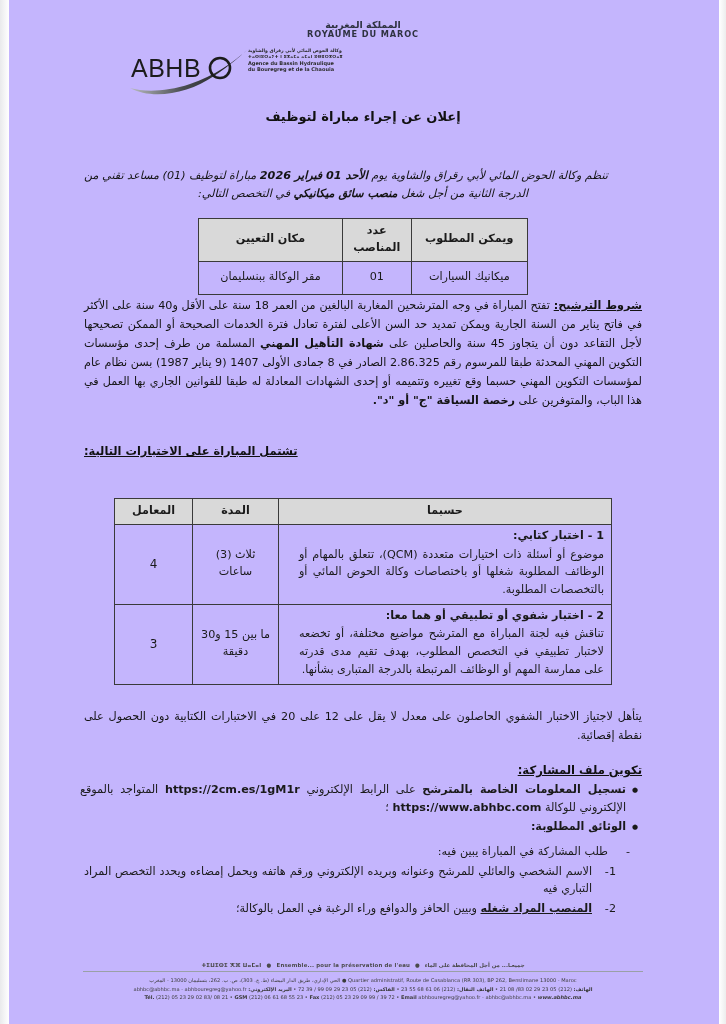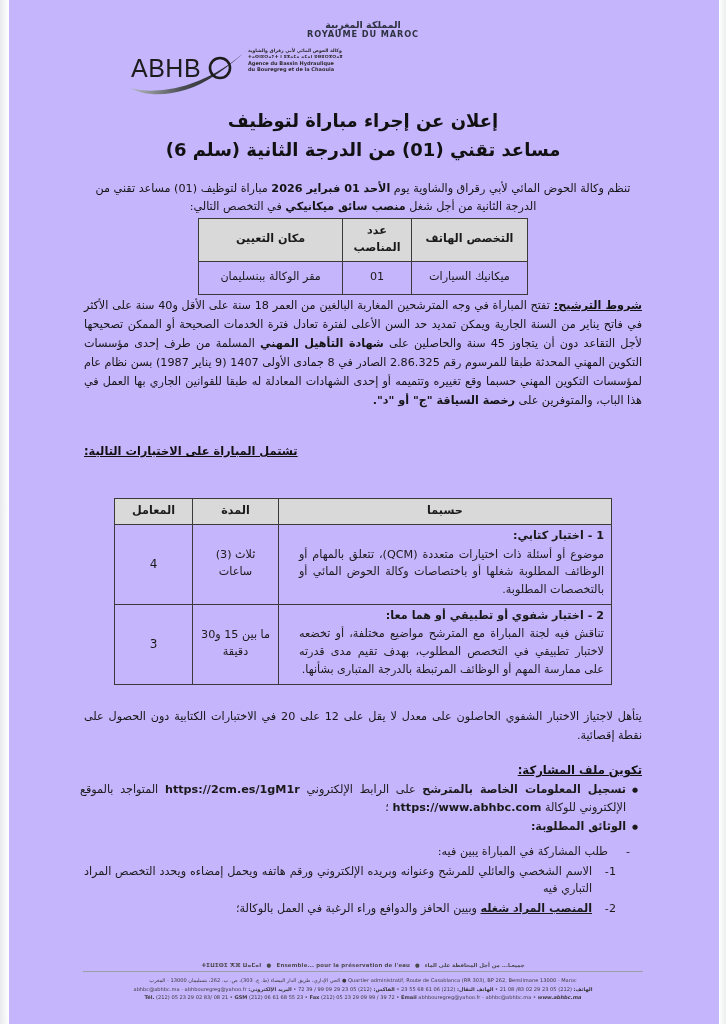--- a/index.html
+++ b/index.html
@@ -96,40 +96,41 @@
     font-weight: 700;
     line-height: 1.24;
   }
 
   
   .doc-title {
     position: absolute;
     top: 106px;
     left: 0; right: 0;
     text-align: center;
-    font-size: 18px;
+    font-size: 13px;
     font-weight: bold;
     line-height: 1.62;
     color: #111;
   }
   .doc-title .t2 { display: block; }
 
   
   .para {
     position: absolute;
     text-align: justify;
     text-align-last: center;
     font-size: 11.2px;
     line-height: 1.62;
     color: #141414;
   }
   .p-intro {
-    top: 180px; right: 84px; width: 558px;
-    text-align: center;
+    top: 167px; right: 84px; width: 558px;
+    text-align: left;
     text-align-last: center;
+    font-style: italic;
   }
   .p-cond {
     top: 296px; right: 84px; width: 558px;
     text-align: justify;
     text-align-last: right;
     line-height: 1.7;
   }
   .p-cond .lead { font-weight: bold; text-decoration: underline; }
   .p-exams-line {
     position: absolute;
@@ -337,29 +338,28 @@
     <div class="logo-text">
       <div class="l-ar">وكالة الحوض المائي لأبي رقراق والشاوية</div>
       <div class="l-tif">ⵜⴰⵙⵏⵓⵔⴰⵢⵜ ⵏ ⵓⴳⴰⵎⴰ ⴰⵎⴰⵏ ⵓⴱⵓⵔⴳⵔⴰⴳ</div>
       <div class="l-fr">Agence du Bassin Hydraulique</div>
       <div class="l-fr">du Bouregreg et de la Chaouia</div>
     </div>
   </div>
 
   <div class="doc-title">
     <span class="t1">إعلان عن إجراء مباراة لتوظيف</span>
-    <span class="t2">مساعد تقني (01) من الدرجة الثانية (سلم 6)</span>
   </div>
 
   <div class="para p-intro"><span>تنظم وكالة الحوض المائي لأبي رقراق والشاوية يوم </span><b>الأحد 01 فبراير 2026</b><span> مباراة لتوظيف (01) مساعد تقني من الدرجة الثانية من أجل شغل </span><b>منصب سائق ميكانيكي</b><span> في التخصص التالي:</span></div>
 
   <table id="table-posts">
     <thead>
       <tr>
-        <th>التخصص الهاتف</th>
+        <th>ويمكن المطلوب</th>
         <th>عدد المناصب</th>
         <th>مكان التعيين</th>
       </tr>
     </thead>
     <tbody>
       <tr>
         <td>ميكانيك السيارات</td>
         <td>01</td>
         <td>مقر الوكالة ببنسليمان</td>
       </tr>

